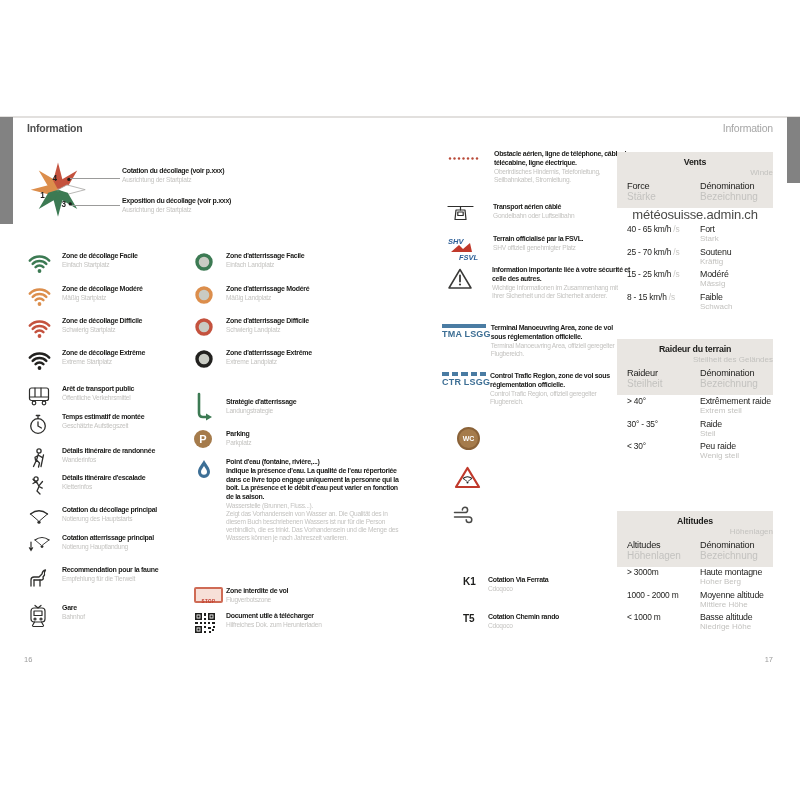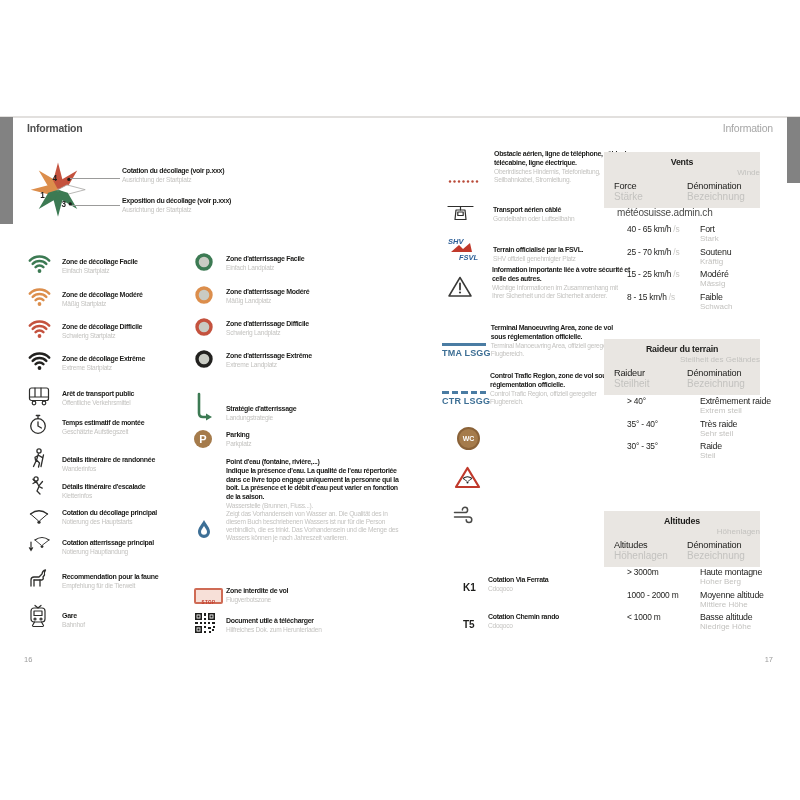--- a/index.html
+++ b/index.html
@@ -6,53 +6,53 @@
   .canvas{position:relative;width:800px;height:800px;background:#fff;overflow:hidden;font-family:"Liberation Sans",sans-serif;}
   .abs{position:absolute;}
   .topline{position:absolute;left:0;top:116px;width:800px;height:1.5px;background:#e2e0de;}
   .tab{position:absolute;background:#828282;}
   .tab.left{left:0;top:117px;width:13px;height:107px;}
   .tab.right{right:0;top:117px;width:13px;height:66px;}
   .hdrL{position:absolute;left:27px;top:122px;font-size:10.5px;font-weight:bold;color:#4f4f4f;letter-spacing:-0.2px;}
   .hdrR{position:absolute;right:27px;top:122px;font-size:10.5px;color:#a6a6a6;letter-spacing:-0.2px;}
   .pageno{position:absolute;font-size:7.5px;color:#9c9c9c;}
   .lead{position:absolute;height:1px;background:#9b9b9a;}
-  .leg{position:absolute;display:flex;align-items:flex-end;}
+  .leg{position:absolute;display:flex;align-items:flex-start;}
   .leg .ic{flex:0 0 36px;}
   .leg.c2 .ic{flex:0 0 32px;}
   .leg.rleg .ic{flex:0 0 46px;}
   .fr{font-size:7px;font-weight:bold;color:#1d1d1b;line-height:8.8px;letter-spacing:-0.3px;white-space:nowrap;}
   .de{font-size:6.6px;color:#c4c3c0;line-height:8px;letter-spacing:-0.25px;white-space:nowrap;}
   .wrap .fr,.wrap .de{white-space:normal;}
   .rleg .tx{width:138px;}
   .wleg .tx{width:178px;}
   .pcircle{width:18px;height:18px;border-radius:50%;background:#a57b4b;color:#fff;font-size:11px;font-weight:bold;text-align:center;line-height:18px;}
   .wccircle{width:19px;height:19px;border-radius:50%;background:#a57b4b;border:2px solid #8a6238;color:#fff;font-size:7px;font-weight:bold;text-align:center;line-height:19px;letter-spacing:-0.2px;}
   .stopbox{width:25px;height:12px;border:2.5px solid #cf6b55;background:#f7e0d8;border-radius:2px;text-align:center;}
   .stopbox span{font-size:4.5px;font-weight:bold;color:#c0392b;letter-spacing:0.4px;line-height:12px;}
   .azbar{height:3.5px;background:#4a7ca3;width:44px;margin-bottom:1.5px;}
   .azbar.dashed{background:repeating-linear-gradient(90deg,#4a7ca3 0 6.5px,transparent 6.5px 9.5px);}
   .aztext{font-size:9px;font-weight:bold;color:#3c6e94;letter-spacing:0.2px;white-space:nowrap;}
   .code{font-size:10px;font-weight:bold;color:#1d1d1b;margin-left:21px;}
   
-  .thead{position:absolute;left:604px;width:156px;background:#e9e6e2;}
+  .thead{position:absolute;left:617px;width:156px;background:#e9e6e2;}
   .thead .tt{text-align:center;font-size:8.8px;font-weight:bold;color:#1d1d1b;padding-top:5px;letter-spacing:-0.2px;}
   .thead .ts{text-align:right;font-size:8px;color:#c3c2bf;margin-top:1px;}
   .thead .cols{display:flex;padding:4px 0 7px 10px;}
   .thead .c1{width:73px;}
   .ch{font-size:9.2px;color:#1d1d1b;line-height:10.5px;letter-spacing:-0.2px;}
   .cs{font-size:10px;color:#c3c2bf;line-height:9px;}
   .rows{position:absolute;left:627px;width:150px;}
   .row{display:flex;align-items:flex-start;height:22.7px;}
   .cv{width:73px;font-size:8.4px;color:#1d1d1b;letter-spacing:-0.2px;white-space:nowrap;}
   .cv .alt{color:#c9c8c5;}
   .cn{flex:1;}
   .n1{font-size:8.8px;color:#1d1d1b;line-height:10px;letter-spacing:-0.2px;white-space:nowrap;}
   .n2{font-size:8px;color:#c3c2bf;line-height:9.5px;white-space:nowrap;}
-  .srcnote{position:absolute;left:617px;top:207px;width:156px;text-align:left;font-size:10px;color:#4a4a48;letter-spacing:-0.2px;}
+  .srcnote{position:absolute;left:617px;top:207px;width:156px;text-align:center;font-size:13px;color:#4a4a48;letter-spacing:-0.2px;}
   svg{display:block;}
 </style>
 </head>
 <body>
 
 <div class="canvas">
 
   <div class="topline"></div>
   <div class="tab left"></div>
   <div class="tab right"></div>
@@ -541,31 +541,31 @@
   </div>
   <div class="rows" style="top:396px">
     <div class="row">
         <div class="cv">&gt; 40°</div>
         <div class="cn">
           <div class="n1">Extrêmement raide</div>
           <div class="n2">Extrem steil</div>
         </div>
       </div>
     <div class="row">
-        <div class="cv">35° - 40°</div>
-        <div class="cn">
-          <div class="n1">Très raide</div>
-          <div class="n2">Sehr steil</div>
-        </div>
-      </div>
-    <div class="row">
         <div class="cv">30° - 35°</div>
         <div class="cn">
           <div class="n1">Raide</div>
           <div class="n2">Steil</div>
+        </div>
+      </div>
+    <div class="row">
+        <div class="cv">&lt; 30°</div>
+        <div class="cn">
+          <div class="n1">Peu raide</div>
+          <div class="n2">Wenig steil</div>
         </div>
       </div>
   </div>
 
   <div class="thead" style="top:511px">
     <div class="tt">Altitudes</div>
     <div class="ts">Höhenlagen</div>
     <div class="cols">
       <div class="c1">
           <div class="ch">Altitudes</div>

